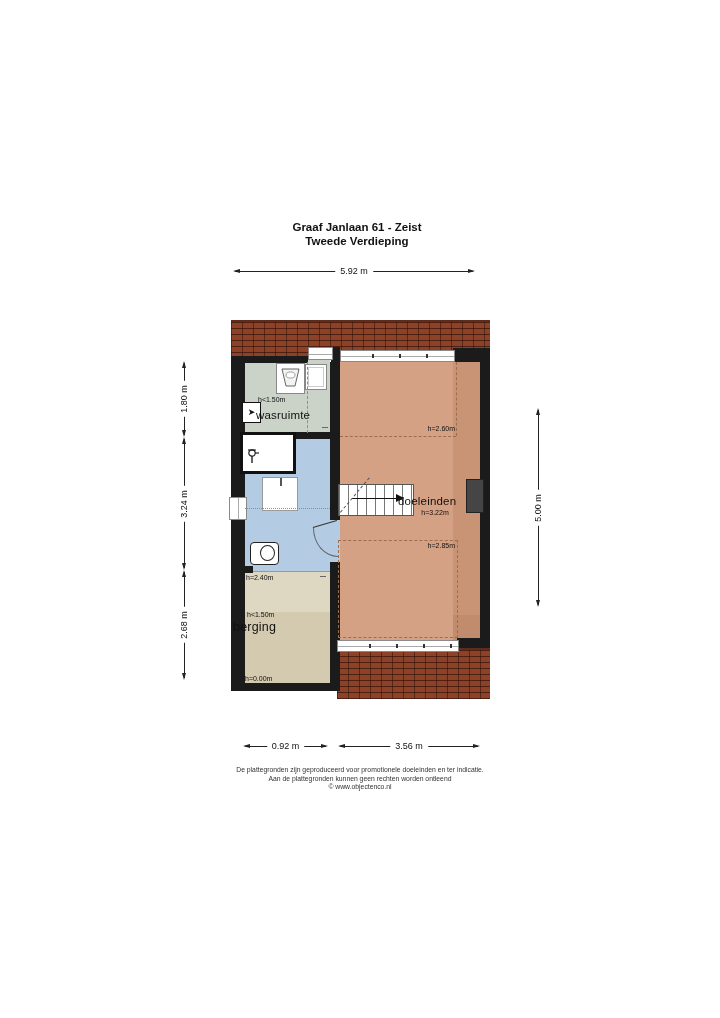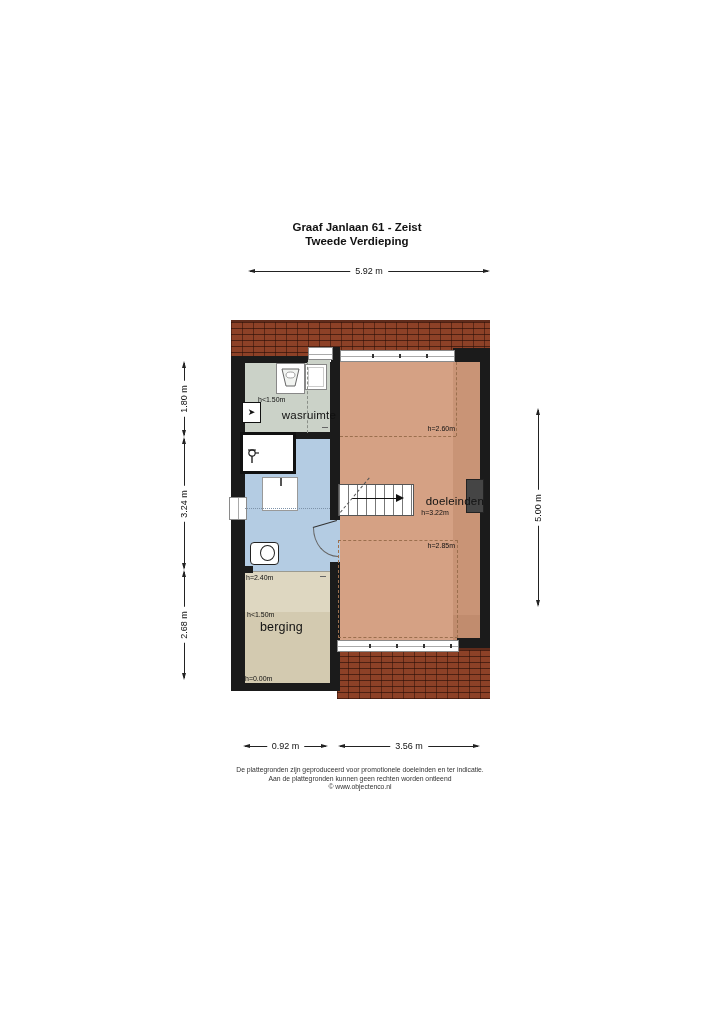--- a/index.html
+++ b/index.html
@@ -24,33 +24,33 @@
     background-image:
       repeating-linear-gradient(0deg, rgba(38,13,6,.62) 0 1px, rgba(0,0,0,0) 1px 6px),
       repeating-linear-gradient(90deg, rgba(38,13,6,.5) 0 1px, rgba(0,0,0,0) 1px 11px);
     border-top:2px solid #5f2b1b;}
   .winh{background:#fff;border:1px solid #8a8a8a;}
   .winh .mid{position:absolute;left:0;right:0;top:50%;height:1px;background:#aaa;}
   .winh .ticks{position:absolute;left:6px;right:6px;top:50%;margin-top:-2px;height:4px;
     background-image:repeating-linear-gradient(90deg, transparent 0 25px, #333 25px 27px);}
   .winv{background:#fff;border:1px solid #8a8a8a;}
   .winv .mid{position:absolute;top:0;bottom:0;left:50%;width:1px;background:#aaa;}
-  .lbl-room{font-size:11.5px;text-align:right;letter-spacing:.2px;}
+  .lbl-room{font-size:11.5px;text-align:left;letter-spacing:.2px;}
   .lbl-h{font-size:7px;white-space:nowrap;}
   .footer{left:110px;top:766px;width:500px;text-align:center;font-size:6.8px;line-height:8.6px;color:#333;}
 </style>
 </head>
 <body>
 
 <div class="abs title">
   <div>Graaf Janlaan 61 - Zeist</div>
   <div>Tweede Verdieping</div>
 </div>
 
-<div class="abs dimh" style="left:248px;top:266px;width:242px;">
+<div class="abs dimh" style="left:233px;top:266px;width:242px;">
   <span class="line"></span>
   <span class="ah-l"></span>
   <span class="ah-r"></span>
   <span class="lbl">5.92 m</span>
 </div>
 
 <div class="abs dimv" style="left:179px;top:361px;height:76px;">
   <span class="line"></span>
   <span class="ah-t"></span>
   <span class="ah-b"></span>

